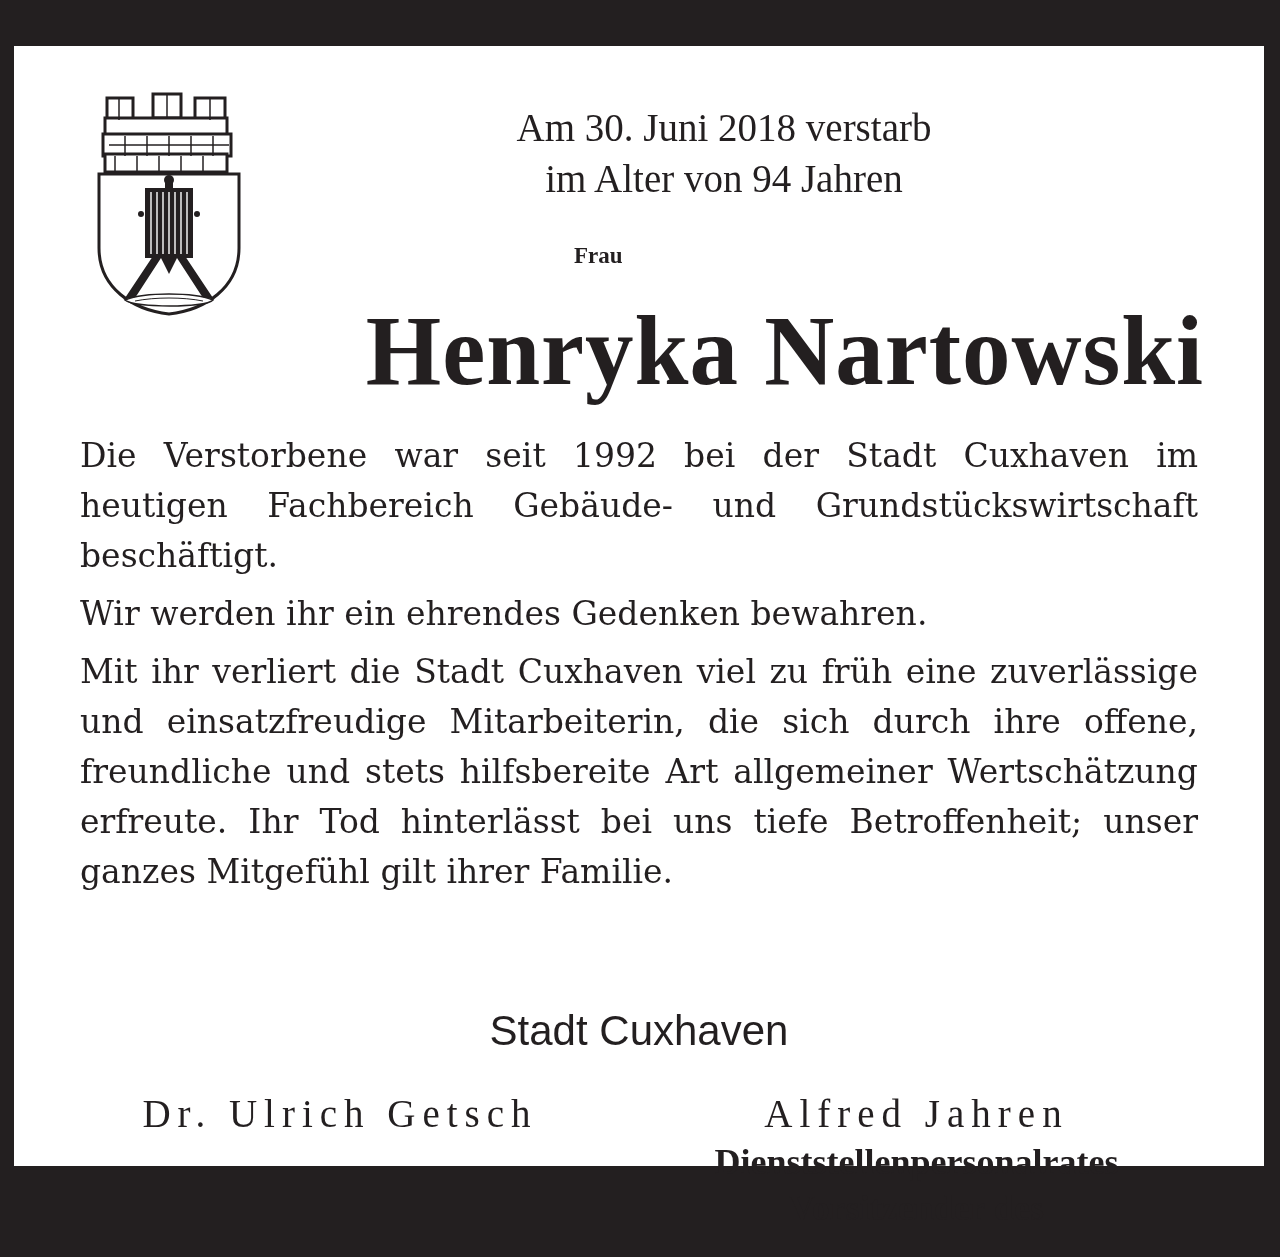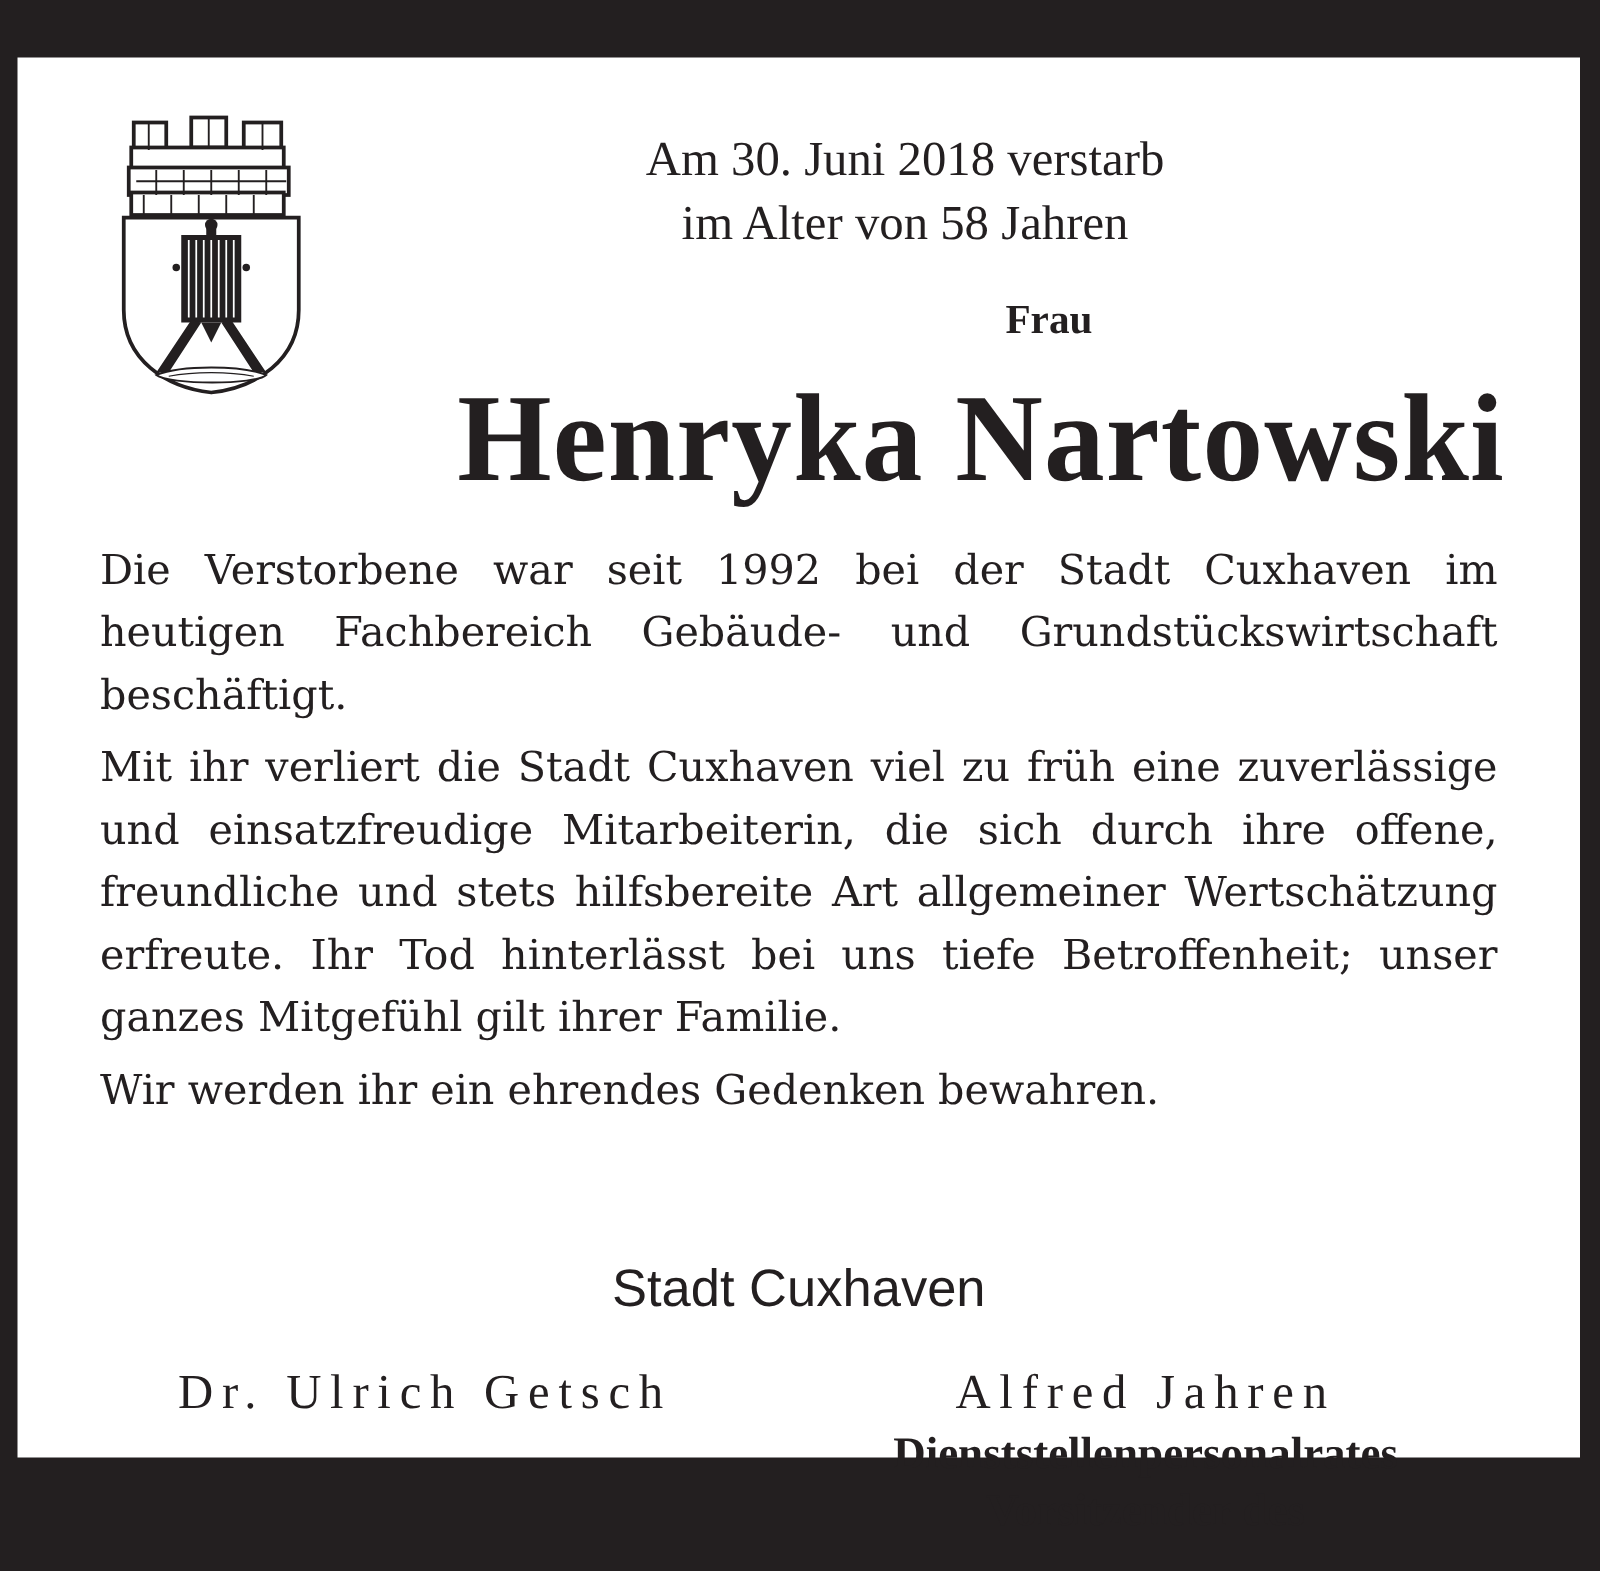--- a/index.html
+++ b/index.html
@@ -9,22 +9,22 @@
       background: #ffffff; color: #231f20;
       font-family: "DejaVu Serif", "Liberation Serif", serif;
       margin-top: 32px;
     }
     .crest { position: absolute; left: 81px; top: 42px; width: 148px; height: 230px; }
     .intro {
       position: absolute; left: 380px; top: 56px; width: 660px; text-align: center;
       font-family: "Liberation Serif", serif; font-size: 39px; line-height: 51px;
     }
     .salutation {
-      position: absolute; left: 560px; top: 190px; width: 300px; text-align: right;
-      font-family: "Liberation Serif", serif; font-weight: bold; font-size: 33px; line-height: 40px;
+      position: absolute; left: 560px; top: 190px; width: 300px; text-align: left;
+      font-family: "Liberation Serif", serif; font-weight: bold; font-size: 23px; line-height: 40px;
     }
     .name {
       position: absolute; left: 200px; top: 250px; width: 990px; text-align: right;
       font-family: "Liberation Serif", serif; font-weight: bold; font-size: 100px; line-height: 110px;
       letter-spacing: 1px; transform: scaleX(0.97); transform-origin: right center;
     }
     .body {
       position: absolute; left: 66px; top: 385px; width: 1118px;
       font-family: "DejaVu Serif", serif; font-size: 33px; line-height: 50px;
       text-align: justify; hyphens: manual;
@@ -93,31 +93,31 @@
       <circle cx="102" cy="126" r="3" fill="#231f20"></circle>
     <path d="M58 168 L30 210 H40 L66 170 Z M90 168 L118 210 H108 L82 170 Z" fill="#231f20"></path>
     <path d="M66 170 L74 186 L82 170 Z" fill="#231f20"></path>
 
     <path d="M30 212 C50 204 98 204 118 212 C110 220 40 220 30 212 Z" fill="#fff" stroke="#231f20" stroke-width="1.5"></path>
     <path d="M40 213 C60 209 88 209 108 213" fill="none" stroke="#231f20" stroke-width="1"></path>
   </svg>
 
   <div class="intro">
     <div>Am 30. Juni 2018 verstarb</div>
-    <div>im Alter von 58 Jahren</div>
+    <div>im Alter von 94 Jahren</div>
   </div>
 
   <div class="salutation">Frau</div>
 
   <div class="name">Henryka Nartowski</div>
 
   <div class="body">
     <p>Die Verstorbene war seit 1992 bei der Stadt Cuxhaven im heutigen Fachbereich Gebäude- und Grundstückswirt­schaft beschäftigt.</p>
+    <p>Wir werden ihr ein ehrendes Gedenken bewahren.</p>
     <p>Mit ihr verliert die Stadt Cuxhaven viel zu früh eine zu­verlässige und einsatzfreudige Mitarbeiterin, die sich durch ihre offene, freundliche und stets hilfsbereite Art allgemeiner Wertschätzung erfreute. Ihr Tod hinterlässt bei uns tiefe Betroffenheit; unser ganzes Mitgefühl gilt ihrer Familie.</p>
-    <p>Wir werden ihr ein ehrendes Gedenken bewahren.</p>
   </div>
 
   <div class="org">Stadt Cuxhaven</div>
 
   <div class="sig left">
     <div class="sname">Dr. Ulrich Getsch</div>
   </div>
 
   <div class="sig right">
     <div class="sname">Alfred Jahren</div>

